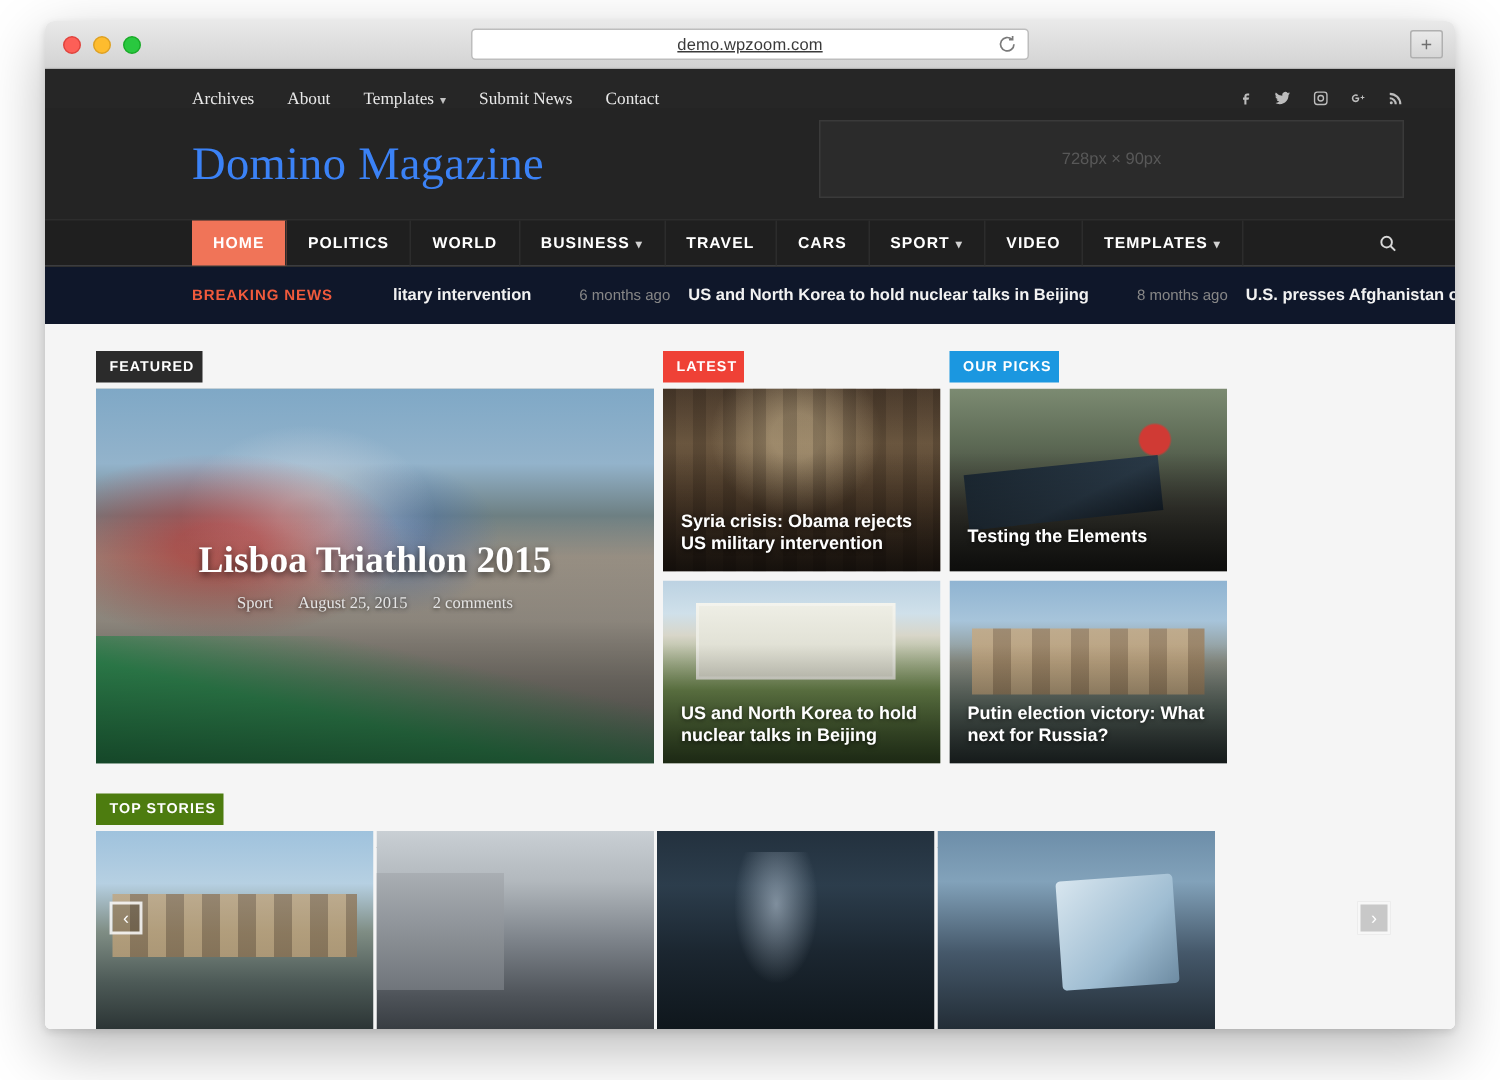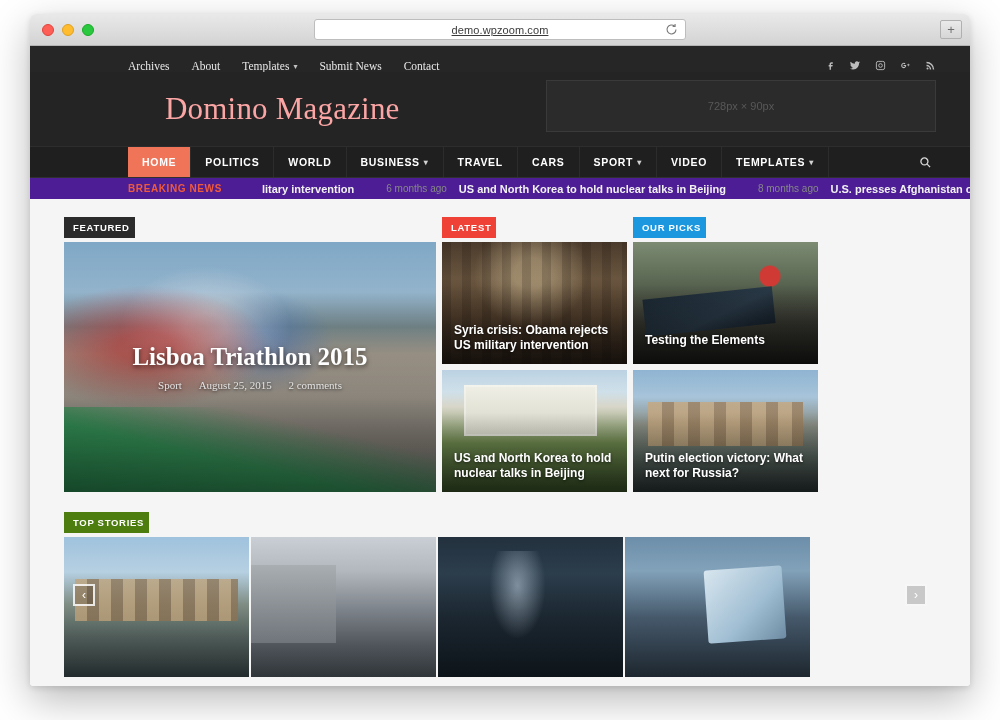--- a/index.html
+++ b/index.html
@@ -89,23 +89,22 @@
   
   .masthead {
     background: #242424;
     height: 74px;
     display: flex; align-items: center;
     padding: 0 30px 0 98px;
     position: relative;
   }
   .logo {
     font-family: "Liberation Serif", serif;
-    color: #fca5a5; font-size: 31px; font-weight: 400;
+    color: #3b82f6; font-size: 31px; font-weight: 400;
     letter-spacing: 0.2px;
-    margin-left: 37px;
   }
   .ad-banner {
     position: absolute; right: 34px; top: 8px;
     width: 390px; height: 52px;
     border: 1px solid #3a3a3a;
     background: #2b2b2b;
     display: flex; align-items: center; justify-content: center;
     color: #585858; font-size: 11px;
   }
 
@@ -127,22 +126,22 @@
     text-decoration: none;
   }
   .mainnav .item.active { background: #f07458; justify-content: center; }
   .search-btn {
     position: absolute; right: 38px; top: 0; height: 31px;
     display: flex; align-items: center; color: #d8d8d8;
   }
 
   
   .ticker {
-    background: #4c1d95;
-    height: 22px;
+    background: #0f172a;
+    height: 39px;
     display: flex; align-items: center;
     padding-left: 98px; padding-right: 0;
     overflow: hidden;
     border-top: 1px solid #303030;
   }
   .ticker-label {
     color: #f05a3c; font-size: 10px; font-weight: bold; letter-spacing: 0.6px;
     white-space: nowrap; margin-right: 40px;
   }
   .ticker-items { display: flex; align-items: center; gap: 0; white-space: nowrap; }

